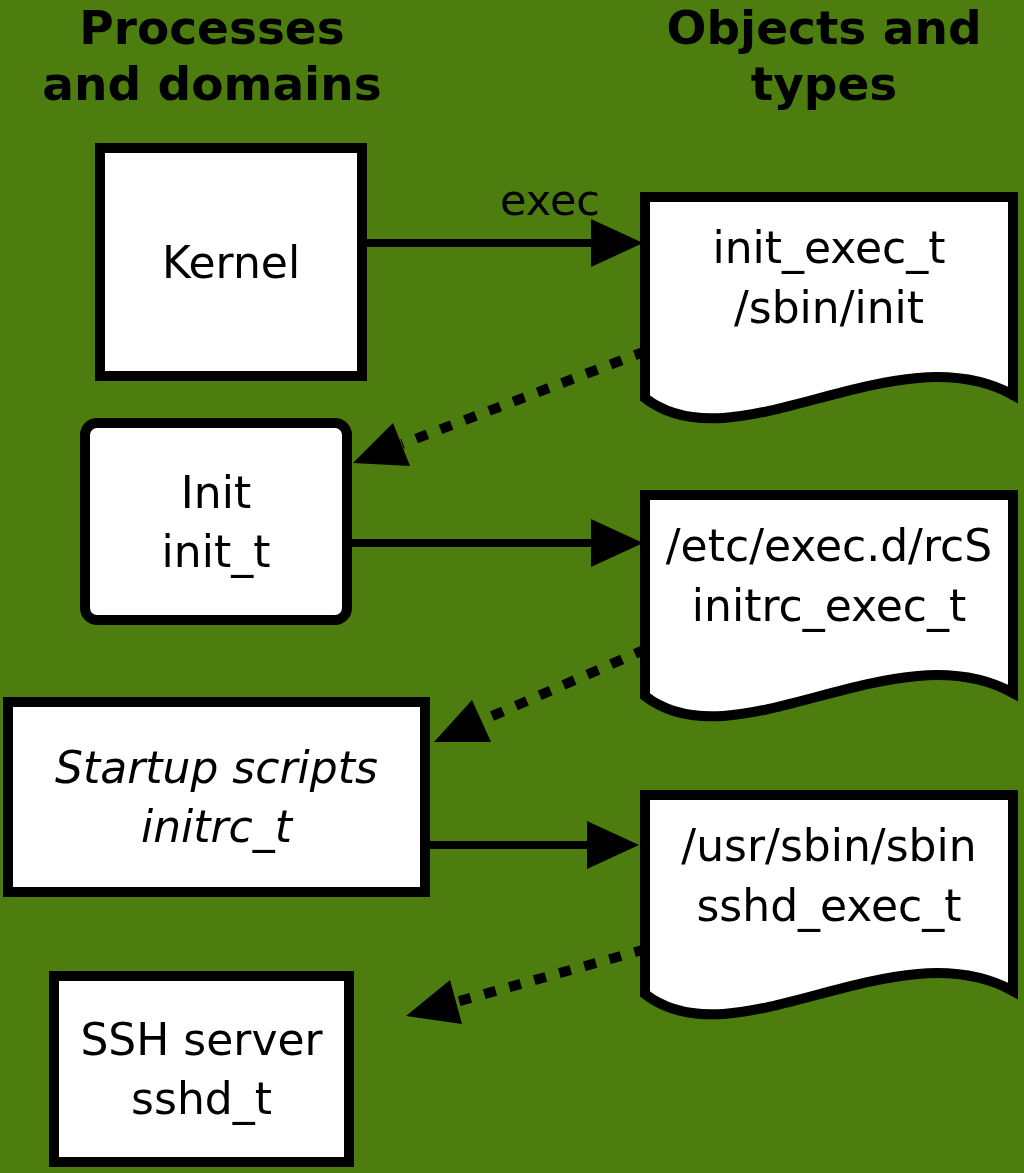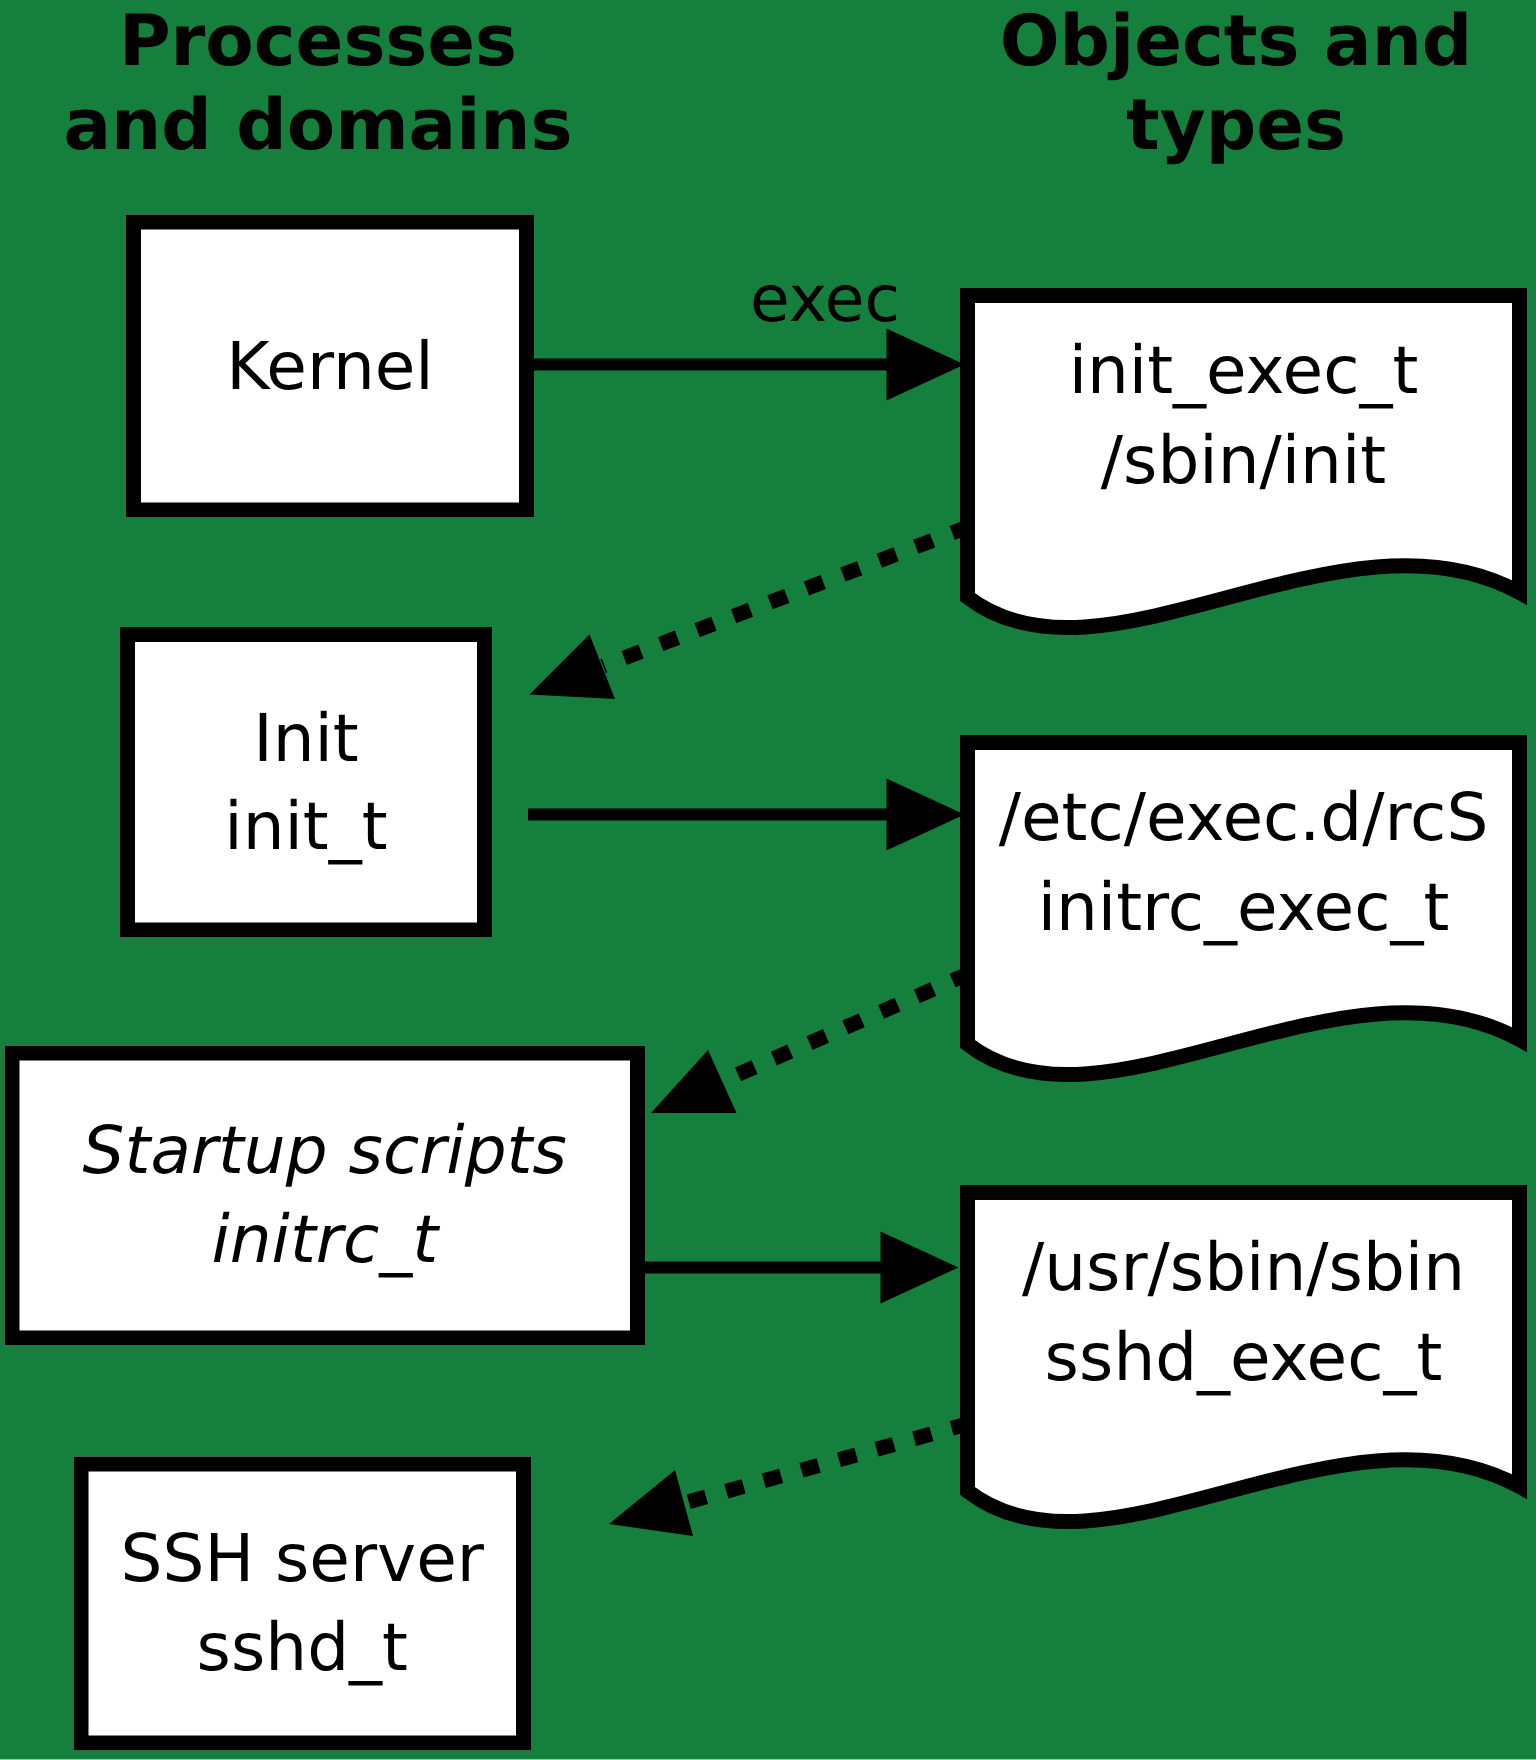--- a/index.html
+++ b/index.html
@@ -4,21 +4,21 @@
 <style>
   html, body {
     margin: 0;
     padding: 0;
     background: #ffffff;
   }
   #canvas {
     position: relative;
     width: 1024px;
     height: 1173px;
-    background: #15803d;
+    background: #4d7c0f;
     font-family: "DejaVu Sans", "Liberation Sans", sans-serif;
     color: #000000;
     overflow: hidden;
   }
   #edges-svg {
     position: absolute;
     left: 0; top: 0;
     width: 1024px;
     height: 1173px;
   }
@@ -41,22 +41,22 @@
     border: 10px solid #000000;
     background: #ffffff;
     display: flex;
     flex-direction: column;
     align-items: center;
     justify-content: center;
     font-size: 44px;
     line-height: 59px;
     text-align: center;
   }
-  #box-kernel  { left: 84px; top: 143px; width: 272px; height: 202px; }
-  #box-init    { left: 80px; top: 418px; width: 248px; height: 207px; }
+  #box-kernel  { left: 95px; top: 143px; width: 272px; height: 238px; }
+  #box-init    { left: 80px; top: 418px; width: 272px; height: 207px; border-radius: 17px; }
   #box-initrc  { left: 3px;  top: 697px; width: 427px; height: 200px; font-style: italic; }
   #box-sshd    { left: 27px; top: 971px; width: 305px; height: 196px; margin-left: 22px; }
 
   .doc-label {
     position: absolute;
     left: 645px;
     width: 368px;
     font-size: 44px;
     line-height: 60px;
     text-align: center;

